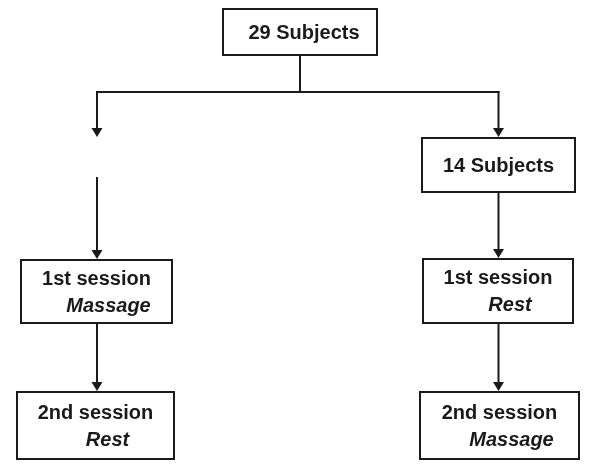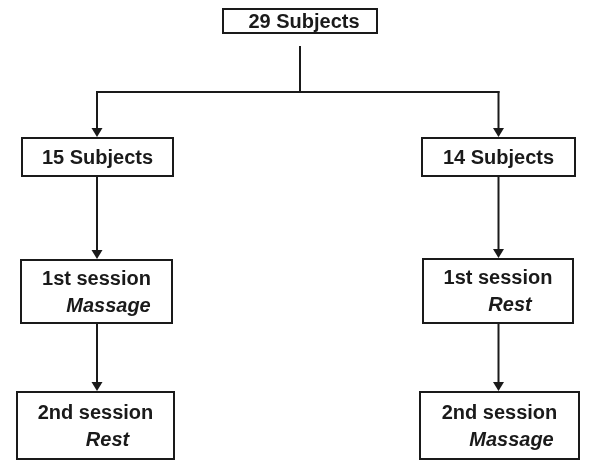--- a/index.html
+++ b/index.html
@@ -34,23 +34,23 @@
     text-align: center;
     color: #1a1a1a;
     font-weight: bold;
     font-size: 20px;
     line-height: 1.35;
   }
   .node .line2-italic {
     font-style: italic;
     margin-left: 24px;
   }
-  .node-root        { left: 222px; top: 8px;   width: 156px; height: 26px; padding-left: 8px; }
+  .node-root        { left: 222px; top: 8px;   width: 156px; height: 48px; padding-left: 8px; }
   .node-left-subj   { left: 21px;  top: 137px; width: 153px; height: 40px; }
-  .node-right-subj  { left: 421px; top: 137px; width: 155px; height: 40px; }
+  .node-right-subj  { left: 421px; top: 137px; width: 155px; height: 56px; }
   .node-left-s1     { left: 20px;  top: 259px; width: 153px; height: 65px; }
   .node-right-s1    { left: 422px; top: 258px; width: 152px; height: 66px; }
   .node-left-s2     { left: 16px;  top: 391px; width: 159px; height: 69px; }
   .node-right-s2    { left: 419px; top: 391px; width: 161px; height: 69px; }
 </style>
 </head>
 <body>
 
 <div class="canvas">
 
@@ -76,23 +76,20 @@
     <polygon points="91.5,382 102.5,382 97,391" fill="#1a1a1a"></polygon>
 
     <line x1="498.5" y1="324" x2="498.5" y2="383" stroke="#1a1a1a" stroke-width="2"></line>
     <polygon points="493,382 504,382 498.5,391" fill="#1a1a1a"></polygon>
   </svg>
 
   <div class="node node-root">
     <span>29 Subjects</span>
   </div>
 
-  <div class="node node-left-subj">
-    <span>15 Subjects</span>
-  </div>
 
   <div class="node node-right-subj">
     <span>14 Subjects</span>
   </div>
 
   <div class="node node-left-s1">
     <span>1st session</span>
     <span class="line2-italic">Massage</span>
   </div>
 

